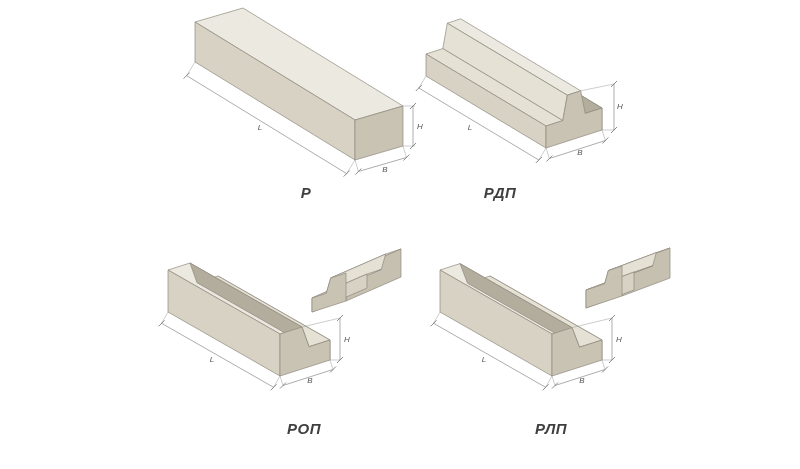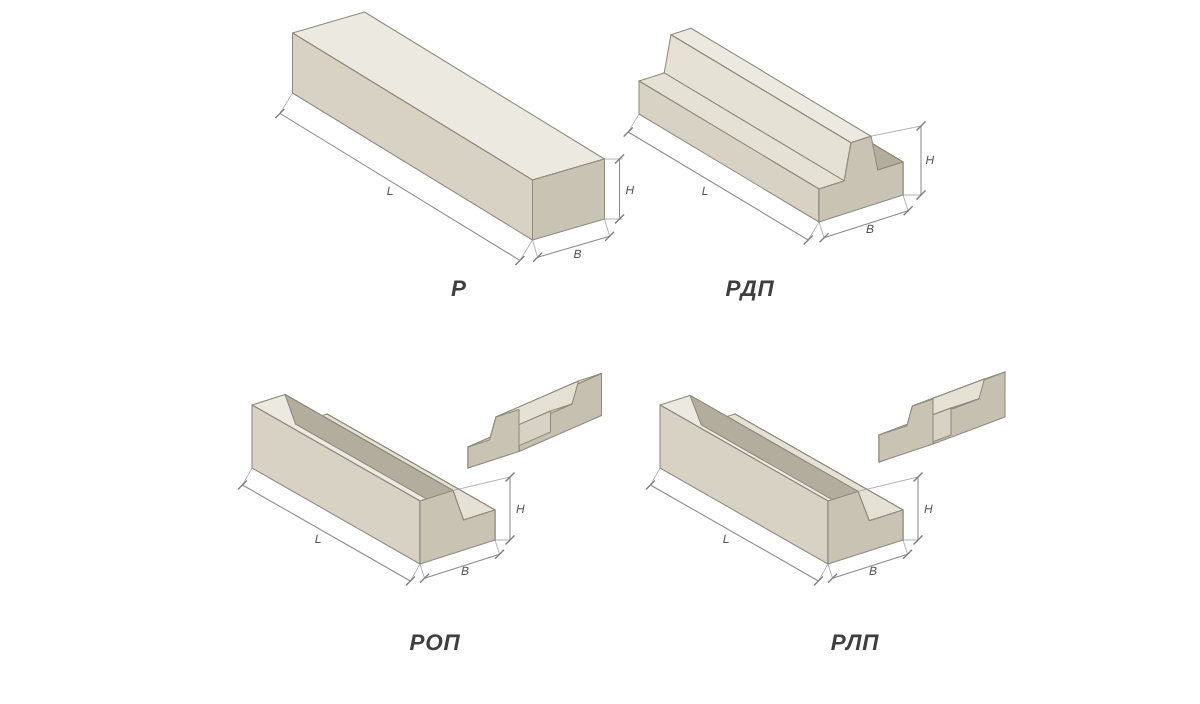--- a/index.html
+++ b/index.html
@@ -129,21 +129,21 @@
     </g>
     <g>
       <line class="ext" x1="140" y1="130" x2="143" y2="139.5"></line>
       <line class="ext" x1="190" y1="114" x2="193" y2="123.5"></line>
       <line class="dim" x1="143" y1="139.5" x2="193" y2="123.5"></line>
       <path class="tick" d="M140,142.5 L146,136.5"></path>
       <path class="tick" d="M190,126.5 L196,120.5"></path>
       <text class="dim-label" x="170" y="137" text-anchor="middle">B</text>
     </g>
   </svg>
-  <div class="caption" style="left:260px;top:420px">РОП</div>
+  <div class="caption" style="left:274px;top:420px">РОП</div>
 
   <svg class="fig-svg" style="left:412px;top:246px" width="265" height="165" viewBox="0 0 265 165">
     <g>
       <polygon class="face" points="196.3,24.6 210,20 258,2 244.3,6.6" fill="#ece9e1"></polygon>
       <polygon class="face" points="210,50 210,20 258,2 258,32" fill="#c6c0b1"></polygon>
       <polygon class="face" points="192.7,37.8 196.3,24.6 244.3,6.6 240.7,19.8" fill="#e5e1d5"></polygon>
       <polygon class="face" points="174,44 192.7,37.8 240.7,19.8 222,26" fill="#e5e1d5"></polygon>
       <polygon class="face" points="174,62 174,44 222,26 222,44" fill="#d7d2c4"></polygon>
       <polygon class="face" points="174,62 210,50 210,20 196.3,24.6 192.7,37.8 174,44" fill="#c9c3b3"></polygon>
     </g>
@@ -173,15 +173,15 @@
     </g>
     <g>
       <line class="ext" x1="140" y1="130" x2="143" y2="139.5"></line>
       <line class="ext" x1="190" y1="114" x2="193" y2="123.5"></line>
       <line class="dim" x1="143" y1="139.5" x2="193" y2="123.5"></line>
       <path class="tick" d="M140,142.5 L146,136.5"></path>
       <path class="tick" d="M190,126.5 L196,120.5"></path>
       <text class="dim-label" x="170" y="137" text-anchor="middle">B</text>
     </g>
   </svg>
-  <div class="caption" style="left:540px;top:420px">РЛП</div>
+  <div class="caption" style="left:521px;top:420px">РЛП</div>
 
 </div>
 
 </body></html>

